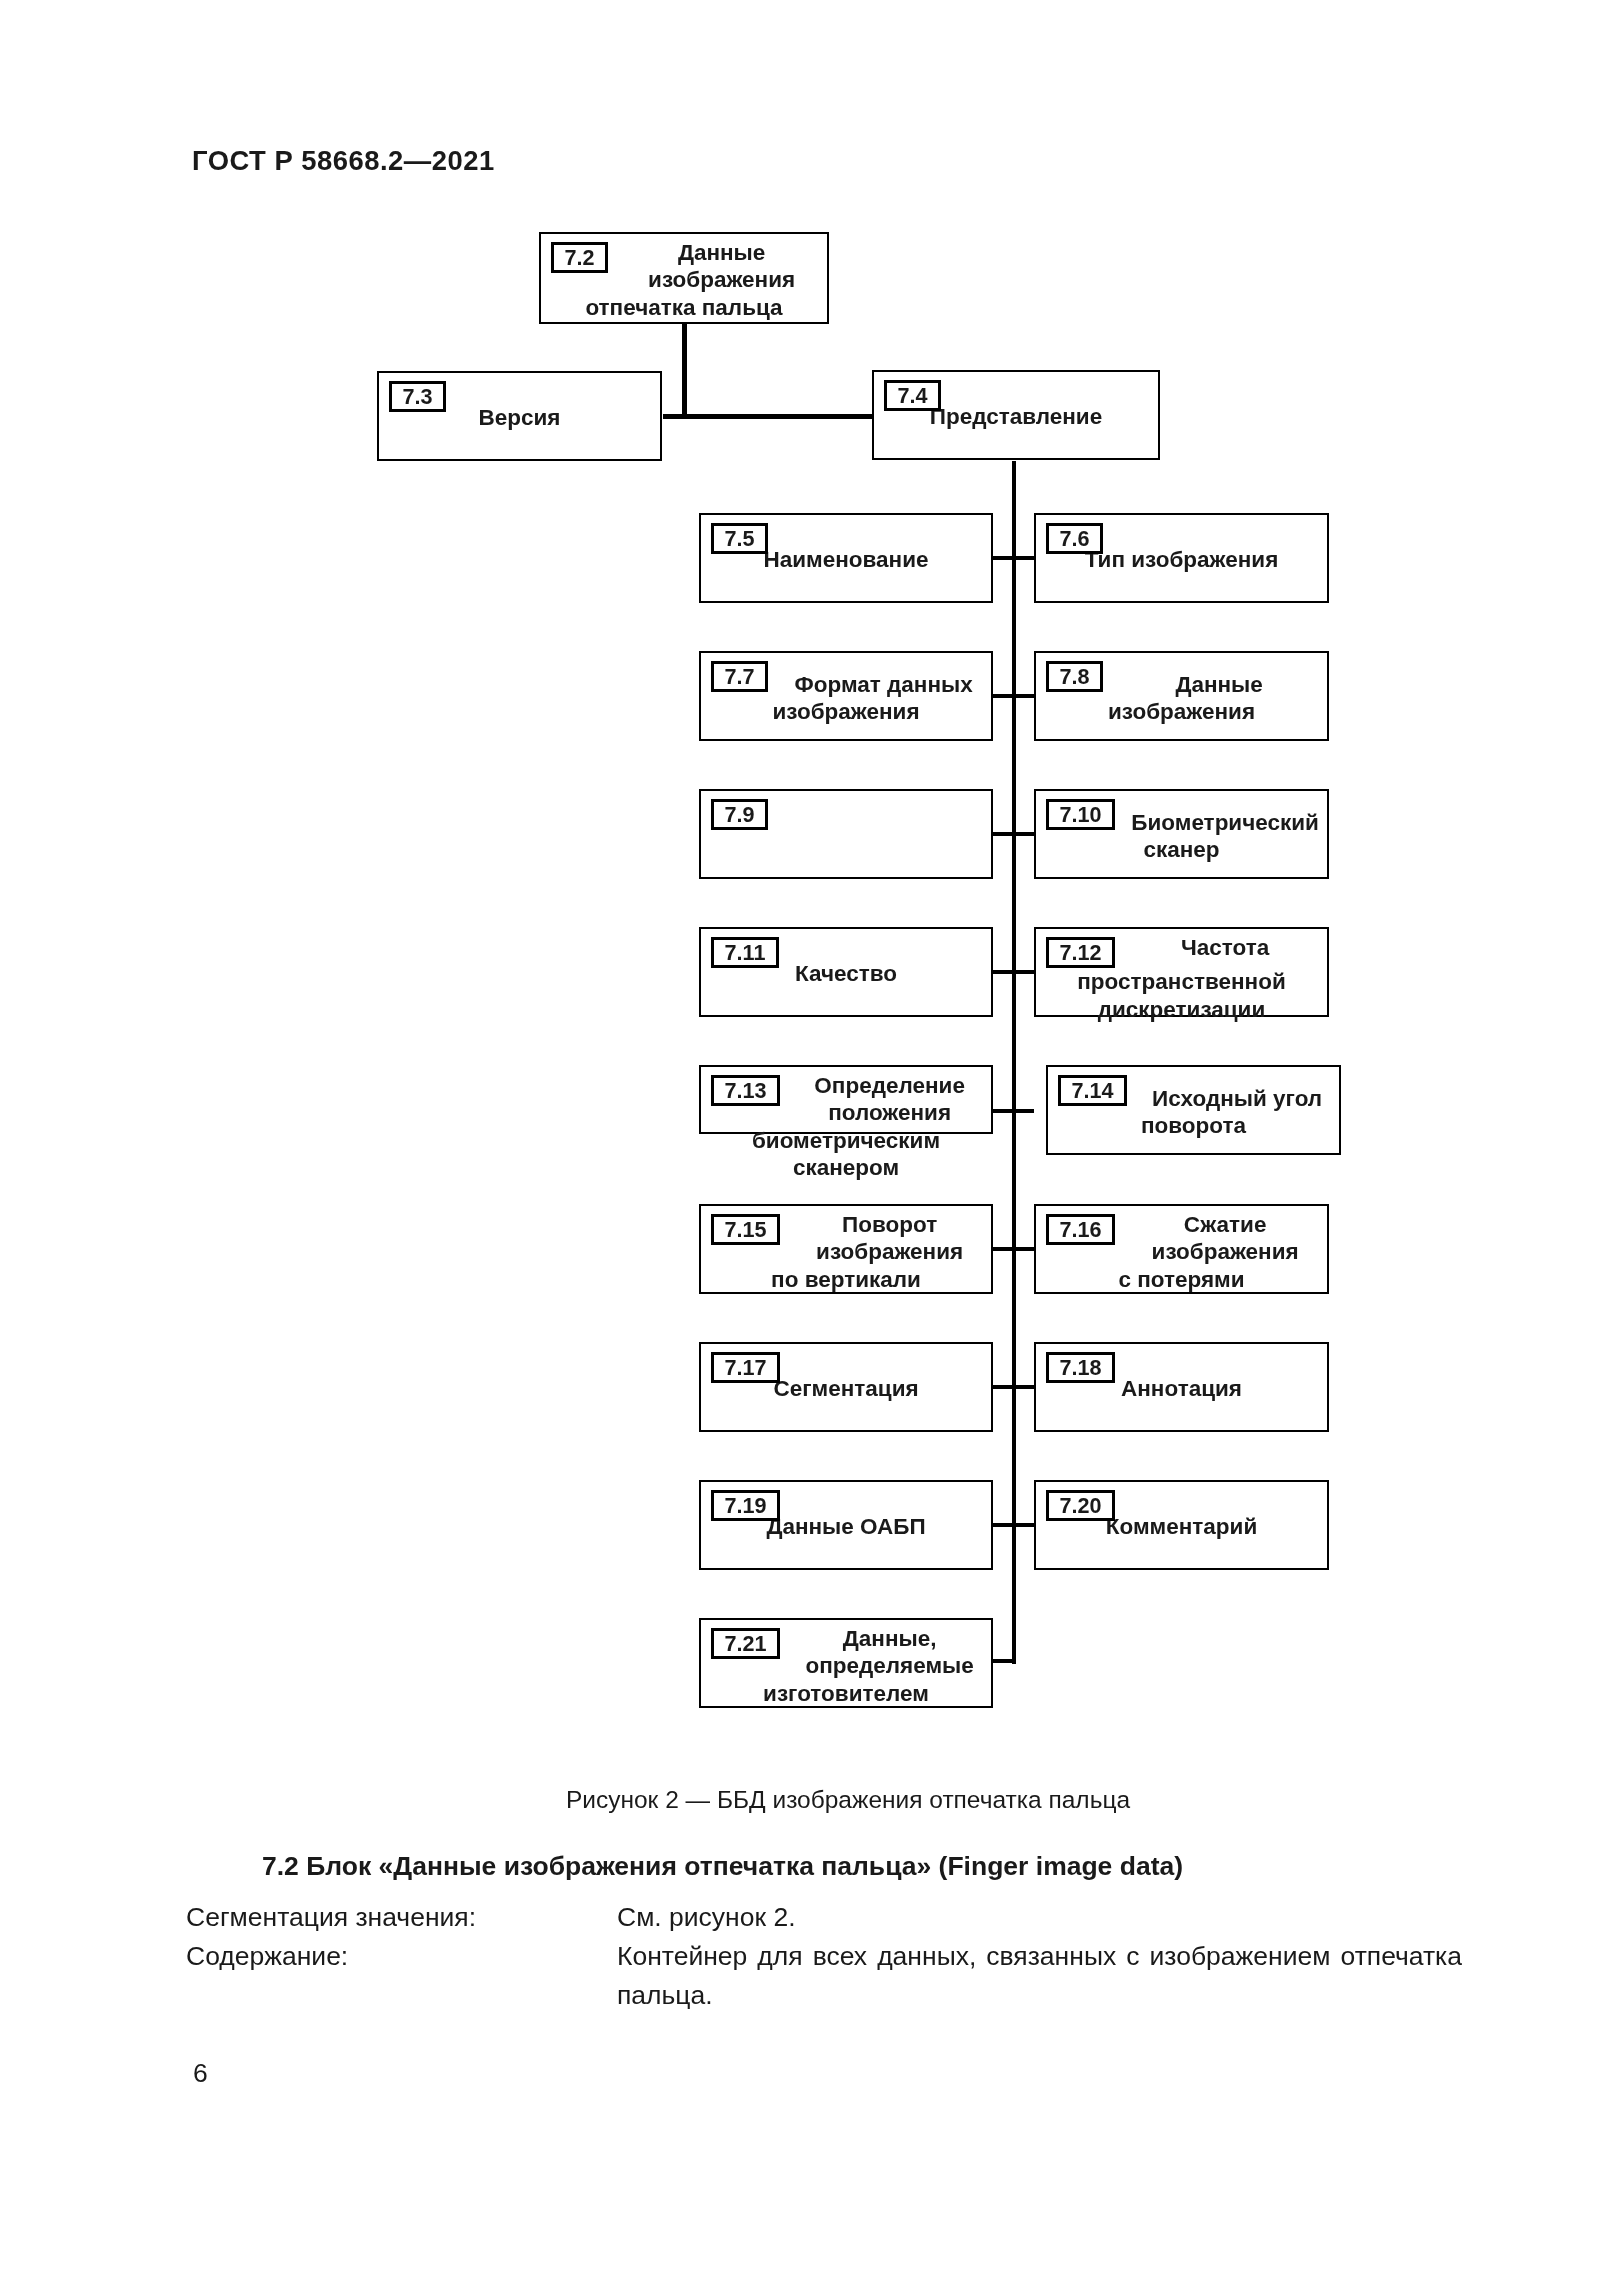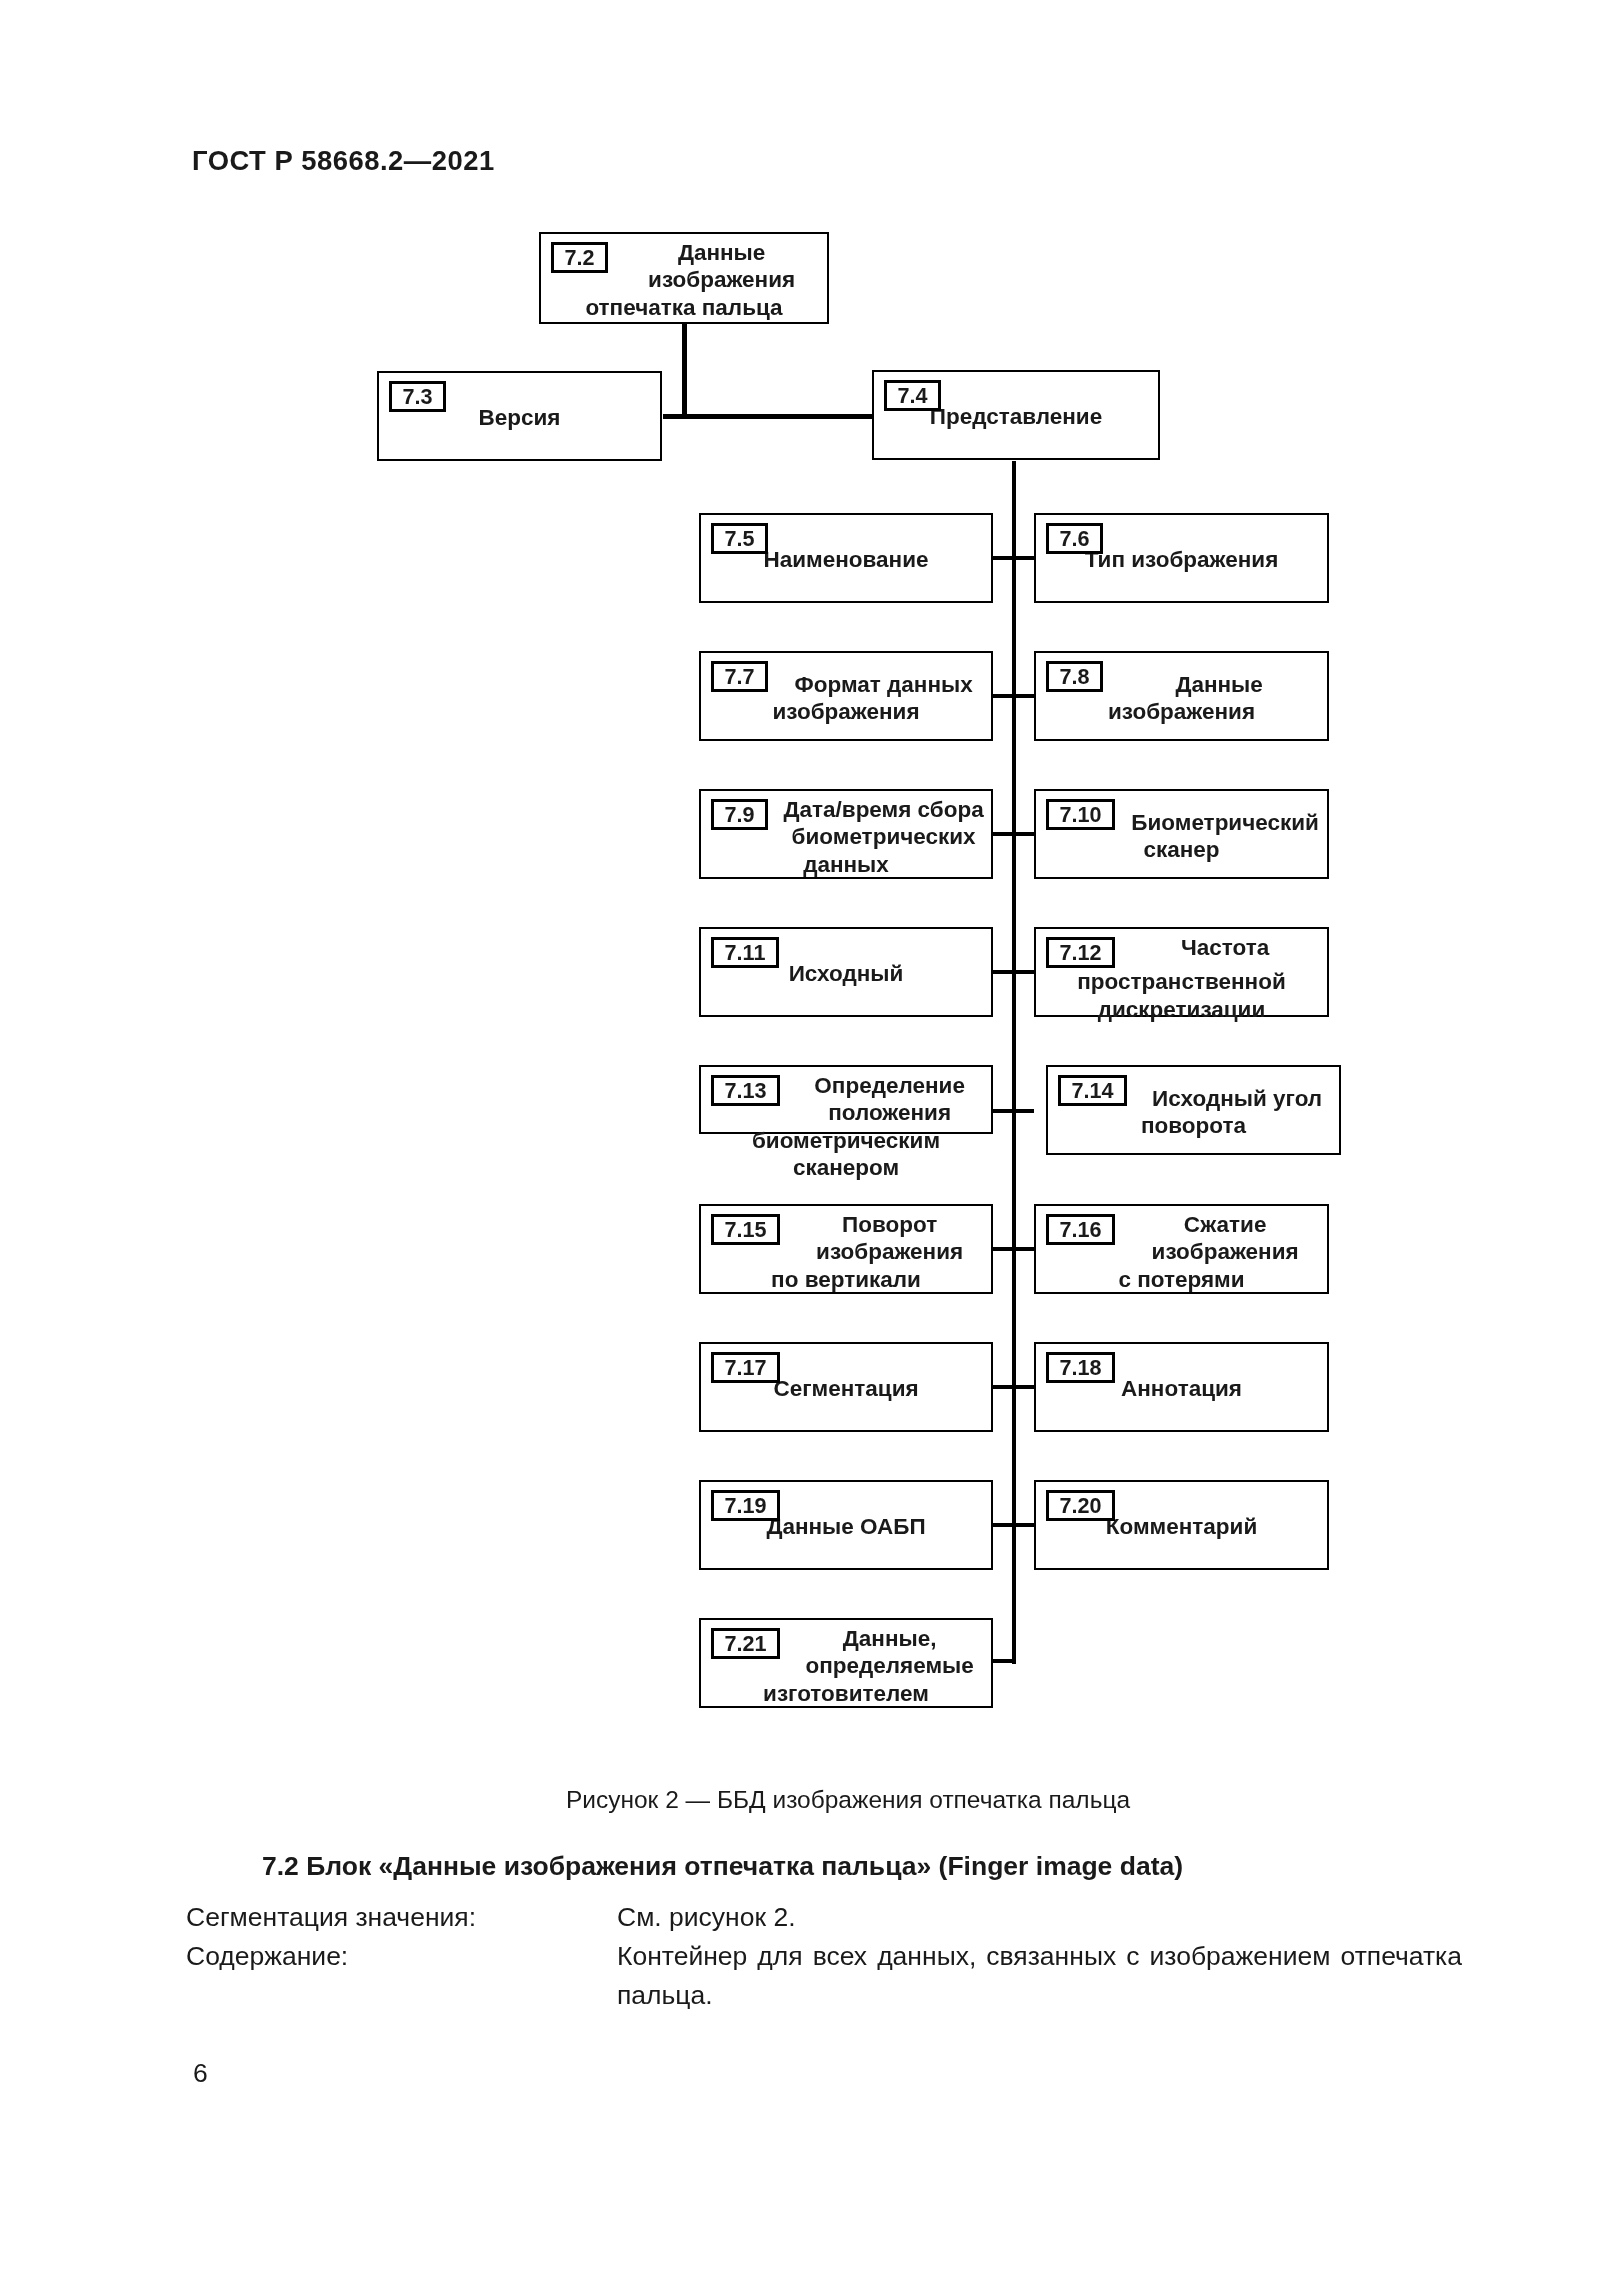--- a/index.html
+++ b/index.html
@@ -82,31 +82,29 @@
     <div class="dbox lines-2" style="left:699px;top:651px;width:294px;height:90px;">
       <span class="numbox">7.7</span><span class="dlabel">Формат данных
 изображения</span>
     </div>
     <div class="dbox lines-2" style="left:1034px;top:651px;width:295px;height:90px;">
       <span class="numbox">7.8</span><span class="dlabel">Данные
 изображения</span>
     </div>
 
     <div class="dbox lines-3" style="left:699px;top:789px;width:294px;height:90px;">
-      <span class="numbox">7.9</span><span class="dlabel">Дата/время сбора
-биометрических
-данных</span>
+      <span class="numbox">7.9</span>
     </div>
     <div class="dbox lines-2" style="left:1034px;top:789px;width:295px;height:90px;">
       <span class="numbox">7.10</span><span class="dlabel">Биометрический
 сканер</span>
     </div>
 
     <div class="dbox lines-1" style="left:699px;top:927px;width:294px;height:90px;">
-      <span class="numbox">7.11</span><span class="dlabel">Исходный</span>
+      <span class="numbox">7.11</span><span class="dlabel">Качество</span>
     </div>
     <div class="dbox lines-3" style="left:1034px;top:927px;width:295px;height:90px;text-align:center;">
       <span class="numbox">7.12</span><span class="dlabel">Частота
 пространственной
 дискретизации</span>
     </div>
 
     <div class="dbox lines-3" style="left:699px;top:1065px;width:294px;height:69px;">
       <span class="numbox">7.13</span><span class="dlabel">Определение
 положения

